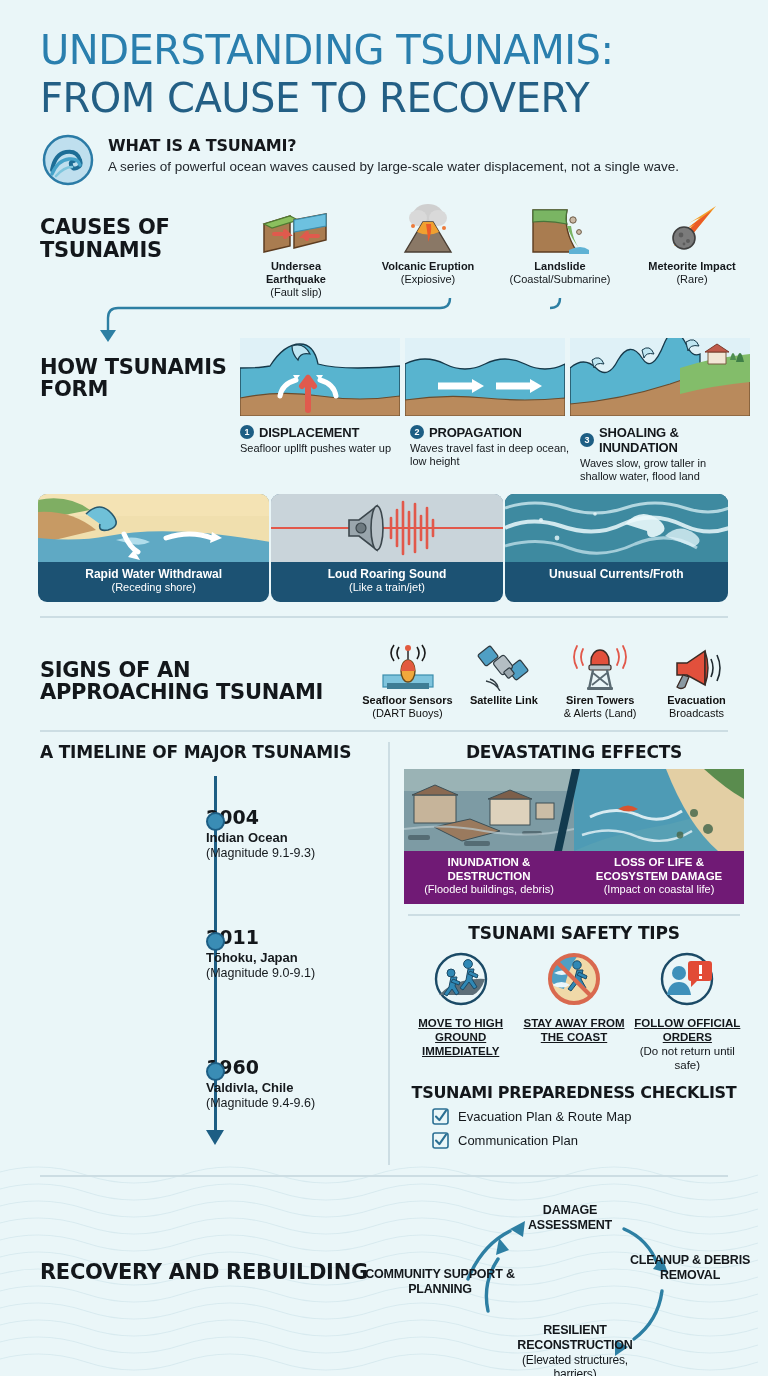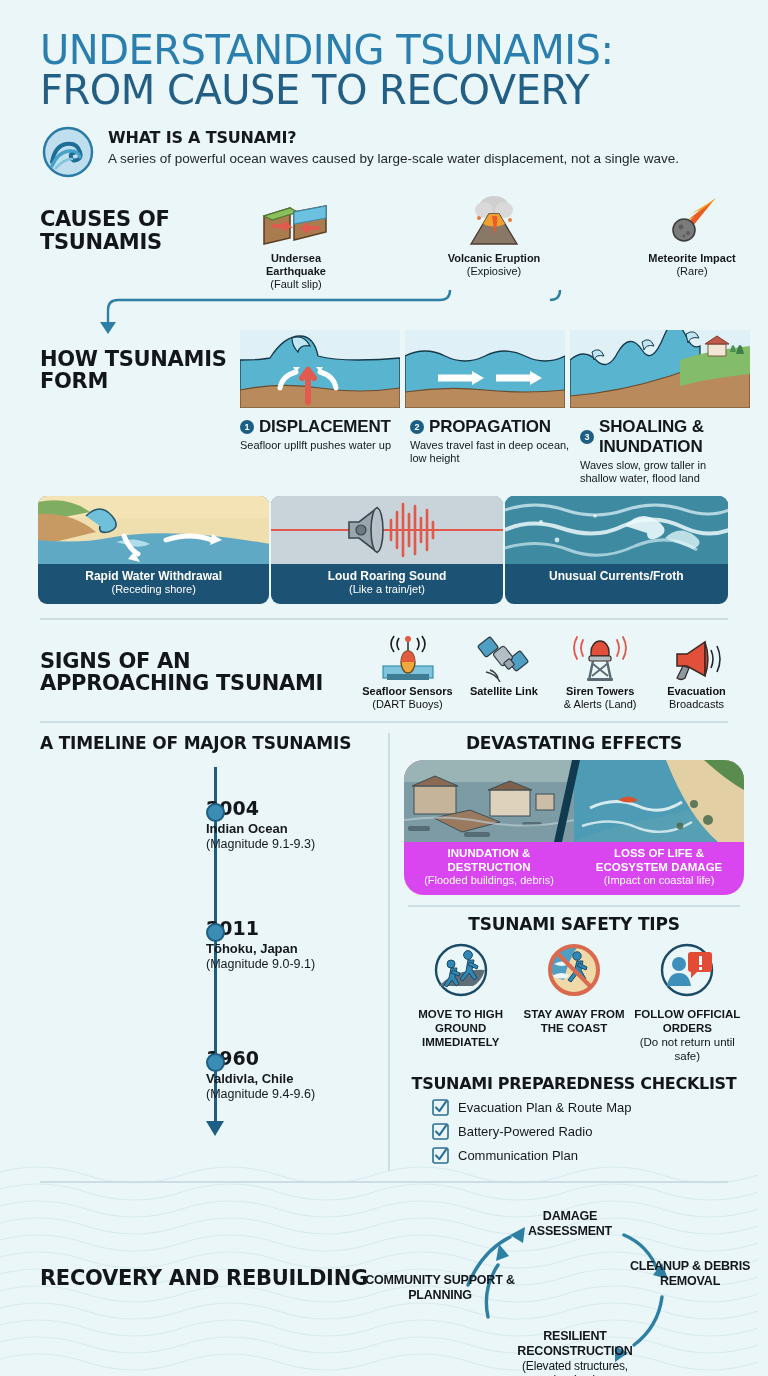--- a/index.html
+++ b/index.html
@@ -14,21 +14,21 @@
   #bgwaves{ position:absolute; left:0; top:0; width:768px; height:1376px; z-index:0; pointer-events:none; }
   .page{ position:relative; z-index:2; width:768px; height:1376px; }
 
   
   .title-wrap{ padding:30px 40px 0 40px; }
   .title-l1,.title-l2{
     font-weight:normal; letter-spacing:-0.5px; line-height:1.0;
     font-family:"DejaVu Sans", sans-serif;
   }
   .title-l1{ font-size:40px; color:#2a7fae; }
-  .title-l2{ font-size:40px; color:#235f85; margin-top:0; }
+  .title-l2{ font-size:40px; color:#235f85; margin-top:8px; }
 
   
   .intro{ display:flex; gap:14px; align-items:flex-start; padding:16px 40px 0 42px; }
   .intro-txt{ padding-top:2px; }
   .intro-h{ font-size:16px; font-weight:bold; color:#15181c; letter-spacing:-0.2px; font-family:"DejaVu Sans",sans-serif;}
   .intro-p{ font-size:13.5px; color:#23282d; line-height:1.28; margin-top:3px; max-width:620px;}
 
   
   .sec-head{
     font-size:21px; font-weight:bold; line-height:1.08; color:#13171b;
@@ -52,33 +52,33 @@
   .how{ display:flex; padding:0 20px 0 40px; margin-top:-6px;}
   .how .sec-head{ width:200px; flex:none; padding-top:18px;}
   .how-right{ flex:1; }
   .how-steps{ display:flex; margin-top:5px; }
   .step{ flex:1; padding-right:8px;}
   .step-t{ display:flex; align-items:center; gap:5px;}
   .bullet{
     width:14px;height:14px;border-radius:50%;background:#1d5e84;color:#fff;
     font-size:9px;font-weight:bold;display:flex;align-items:center;justify-content:center;flex:none;
   }
-  .step-name{ font-size:17px; font-weight:bold; color:#14181c; letter-spacing:-0.2px;}
+  .step-name{ font-size:13px; font-weight:bold; color:#14181c; letter-spacing:-0.2px;}
   .step-d{ font-size:11px; color:#14181c; line-height:1.25; margin-top:2px;}
 
   
   .warn-row{ display:flex; gap:2px; padding:10px 40px 0 38px; }
   .wcard{ border-radius:9px; overflow:hidden; background:#1c5273; }
   .wcard .art{ height:68px; position:relative; overflow:hidden;}
   .wcard .cap{ padding:5px 4px 7px; text-align:center; color:#fff;}
   .wcard .cap .t{ font-size:12px; font-weight:bold; line-height:1.2;}
   .wcard .cap .s{ font-size:11px; line-height:1.2;}
 
   
-  .signs{ display:flex; align-items:center; padding:14px 24px 10px 40px;}
+  .signs{ display:flex; align-items:center; padding:14px 24px 10px 40px;margin-top:11px;}
   .signs .sec-head{ width:320px; flex:none;}
   .sign-row{ display:flex; flex:1; justify-content:space-between;}
   .sign{ width:95px; text-align:center;}
   .sign .ic{ height:48px; display:flex; align-items:flex-end; justify-content:center;}
   .sign .lab{ font-size:11px; font-weight:bold; line-height:1.2; margin-top:3px;}
   .sign .sub{ font-size:11px; line-height:1.2;}
 
   
   .mid{ display:flex; padding:10px 28px 0 40px; gap:14px;}
   .mid-l{ width:350px; flex:none; position:relative; border-right:2px solid #ccdde3; padding-right:14px;}
@@ -91,31 +91,31 @@
   .tl-item{ position:absolute; left:166px;}
   .tl-dot{ position:absolute; left:0px; top:4px; width:19px;height:19px;border-radius:50%;
     background:#3a8db5;border:2px solid #1d5e84;}
   .tl-txt{ }
   .tl-year{ font-size:19px; font-weight:bold; color:#13171b; line-height:1; font-family:"DejaVu Sans",sans-serif;}
   .tl-place{ font-size:13px; font-weight:bold; color:#15191d; margin-top:3px;}
   .tl-mag{ font-size:12.5px; color:#15191d; margin-top:1px;}
 
   .blk-head{ text-align:center; font-size:17px; font-weight:bold; font-family:"DejaVu Sans",sans-serif;
     color:#13171b; letter-spacing:-0.2px;}
-  .eff-card{ margin-top:7px; border-radius:20px; overflow:hidden; background:#d946ef;}
+  .eff-card{ margin-top:7px; border-radius:0; overflow:hidden; background:#701a75;}
   .eff-art{ height:82px; display:flex; position:relative; overflow:hidden;}
   .eff-caps{ display:flex; color:#fff; }
   .eff-cap{ flex:1; text-align:center; padding:5px 3px 8px;}
   .eff-cap .t{ font-size:11.5px; font-weight:bold; line-height:1.18;}
   .eff-cap .s{ font-size:11px; line-height:1.18;}
 
   .hr-soft{ height:2px; background:#ccdde3; margin:10px 4px 0;}
   .tips{ display:flex; margin-top:8px; }
   .tip{ flex:1; text-align:center; padding:0 2px;}
-  .tip .lab{ font-size:11.5px; font-weight:bold; line-height:1.2; margin-top:4px; color:#13171b;}
+  .tip .lab{ font-size:11.5px; font-weight:bold; line-height:1.2; margin-top:4px; color:#13171b;text-decoration:underline;}
   .tip .sub{ font-size:11.5px; line-height:1.2; color:#13171b;}
 
   .chk-head{ text-align:center; font-size:16px; font-weight:bold; font-family:"DejaVu Sans",sans-serif;
     color:#13171b; margin-top:11px; letter-spacing:-0.3px;}
   .chk-list{ margin-top:6px; padding-left:28px;}
   .chk-item{ display:flex; align-items:center; gap:9px; margin-bottom:7px;}
   .chk-item .lab{ font-size:13px; color:#15191d;}
 
   
   .rec{ display:flex; padding:18px 20px 0 40px; position:relative;}
@@ -195,20 +195,34 @@
             <path d="M26 20 h10 l6 10 q-11 5 -22 0 Z" fill="#f0a030"></path>
             <path d="M29 22 q2 12 2 18 q4 -9 3 -18" fill="#ec5a2a"></path>
             <circle cx="16" cy="24" r="2" fill="#ec7a3a"></circle>
             <circle cx="47" cy="26" r="2" fill="#ec7a3a"></circle>
           </svg>
         </div>
         <div class="lab">Volcanic Eruption</div>
         <div class="sub">(Expiosive)</div>
       </div>
 
+      <div class="cause">
+        <div class="ic">
+          <svg width="66" height="52" viewBox="0 0 66 52">
+            <path d="M6 6 L40 6 Q36 26 50 48 L6 48 Z" fill="#a97c50" stroke="#5c3c20" stroke-width="1.4"></path>
+            <path d="M6 6 L40 6 Q38 16 40 20 Q22 16 6 18 Z" fill="#7ab563" stroke="#47753a" stroke-width="1.2"></path>
+            <path d="M40 22 Q44 34 52 44 Q46 36 44 22 Z" fill="#7ab563"></path>
+            <path d="M42 46 Q54 40 62 46 L62 50 L42 50 Z" fill="#5fb2d4"></path>
+            <circle cx="46" cy="16" r="3.2" fill="#cbbaa6" stroke="#6c5a46" stroke-width="1"></circle>
+            <circle cx="52" cy="28" r="2.4" fill="#cbbaa6" stroke="#6c5a46" stroke-width="1"></circle>
+          </svg>
+        </div>
+        <div class="lab">Landslide</div>
+        <div class="sub">(Coastal/Submarine)</div>
+      </div>
 
       <div class="cause">
         <div class="ic">
           <svg width="60" height="52" viewBox="0 0 60 52">
             <path d="M54 2 Q36 14 22 22 Q32 16 38 14 Q24 26 14 34 Q26 24 30 22 Q18 34 12 42 L24 38 Z" fill="#f4a02a"></path>
             <path d="M50 6 Q34 18 20 28 Q28 22 33 20 Q20 32 16 40 L26 36 Z" fill="#ea5a28"></path>
             <circle cx="22" cy="34" r="11" fill="#7b7b7b" stroke="#3f3f3f" stroke-width="1.6"></circle>
             <circle cx="19" cy="31" r="2.4" fill="#5c5c5c"></circle>
             <circle cx="26" cy="37" r="2" fill="#5c5c5c"></circle>
             <circle cx="22" cy="40" r="1.4" fill="#5c5c5c"></circle>
@@ -612,27 +626,20 @@
             <rect x="1" y="1" width="15" height="15" rx="2" fill="none" stroke="#2b6f93" stroke-width="1.6"></rect>
             <path d="M4 8.5 l3.4 3.6 L14 2.6" fill="none" stroke="#2b6f93" stroke-width="2.1" stroke-linecap="round" stroke-linejoin="round"></path>
           </svg>
           <div class="lab">Evacuation Plan &amp; Route Map</div>
         </div>
         <div class="chk-item">
           <svg width="17" height="17" viewBox="0 0 17 17">
             <rect x="1" y="1" width="15" height="15" rx="2" fill="none" stroke="#2b6f93" stroke-width="1.6"></rect>
             <path d="M4 8.5 l3.4 3.6 L14 2.6" fill="none" stroke="#2b6f93" stroke-width="2.1" stroke-linecap="round" stroke-linejoin="round"></path>
           </svg>
-          <div class="lab">Battery-Powered Radio</div>
-        </div>
-        <div class="chk-item">
-          <svg width="17" height="17" viewBox="0 0 17 17">
-            <rect x="1" y="1" width="15" height="15" rx="2" fill="none" stroke="#2b6f93" stroke-width="1.6"></rect>
-            <path d="M4 8.5 l3.4 3.6 L14 2.6" fill="none" stroke="#2b6f93" stroke-width="2.1" stroke-linecap="round" stroke-linejoin="round"></path>
-          </svg>
           <div class="lab">Communication Plan</div>
         </div>
       </div>
 
     </div>
   </div>
 
   <div class="divider" style="margin-top:10px"></div>
 
   <div class="rec">

